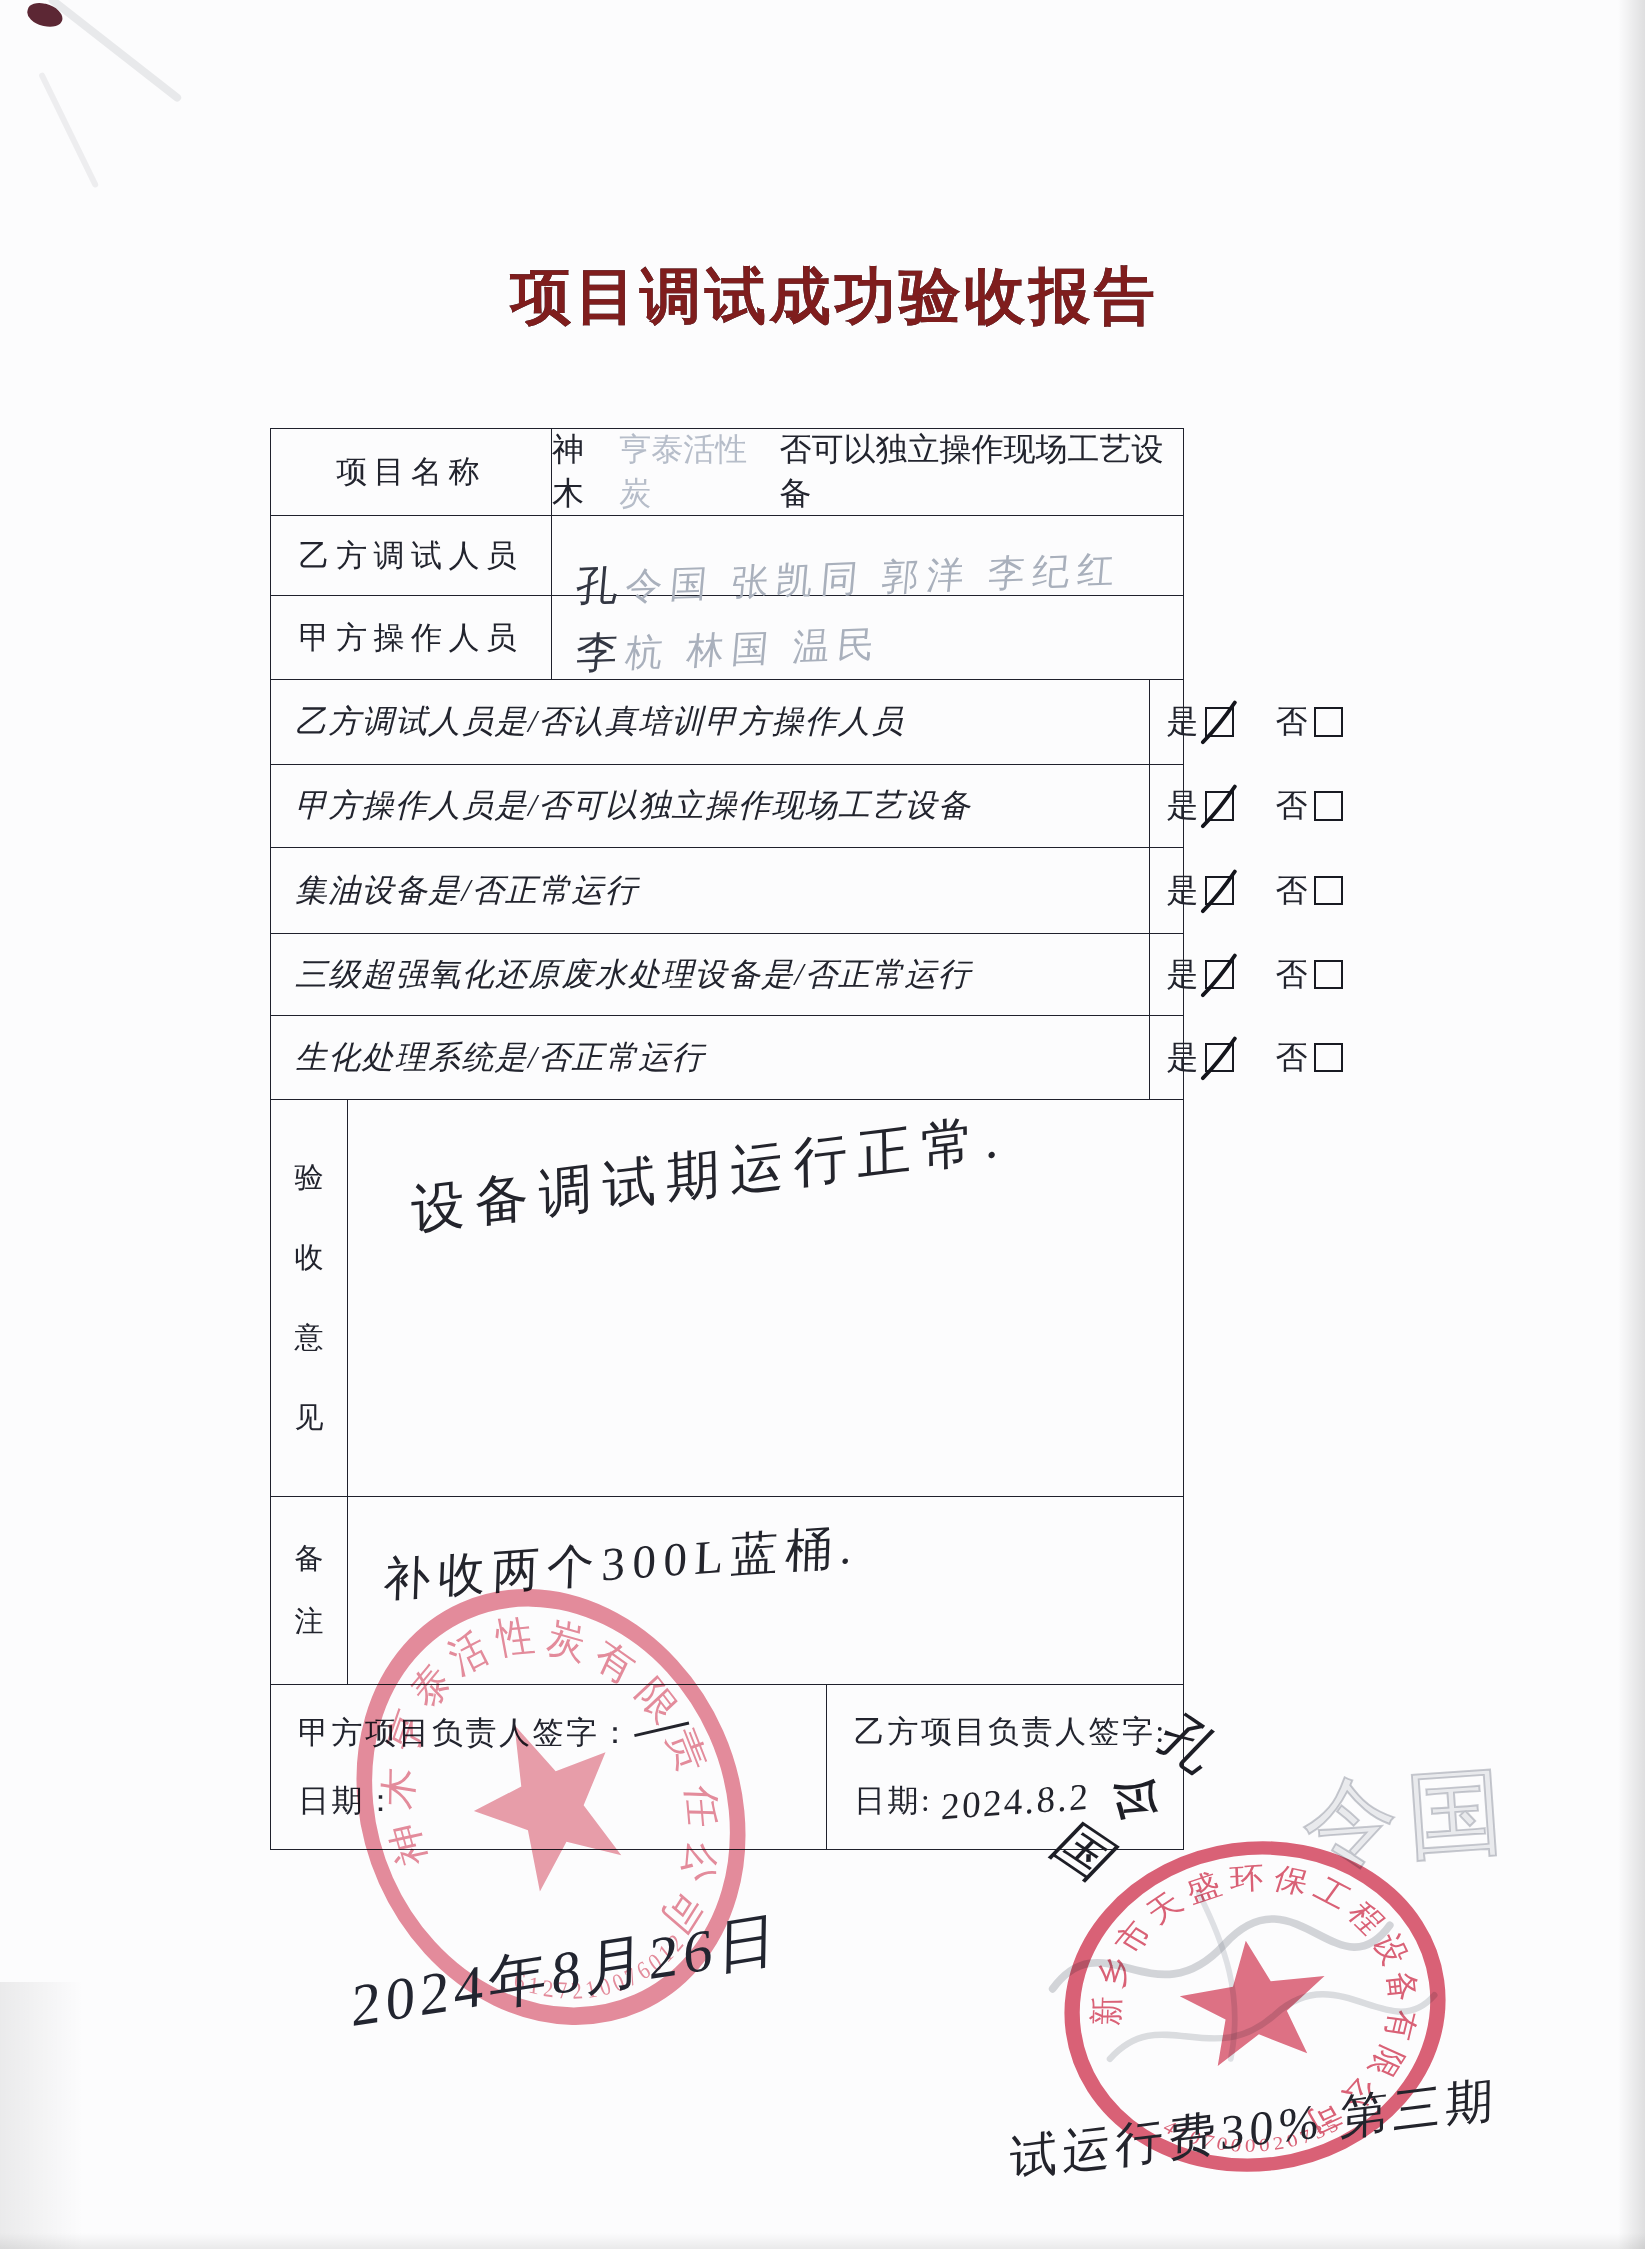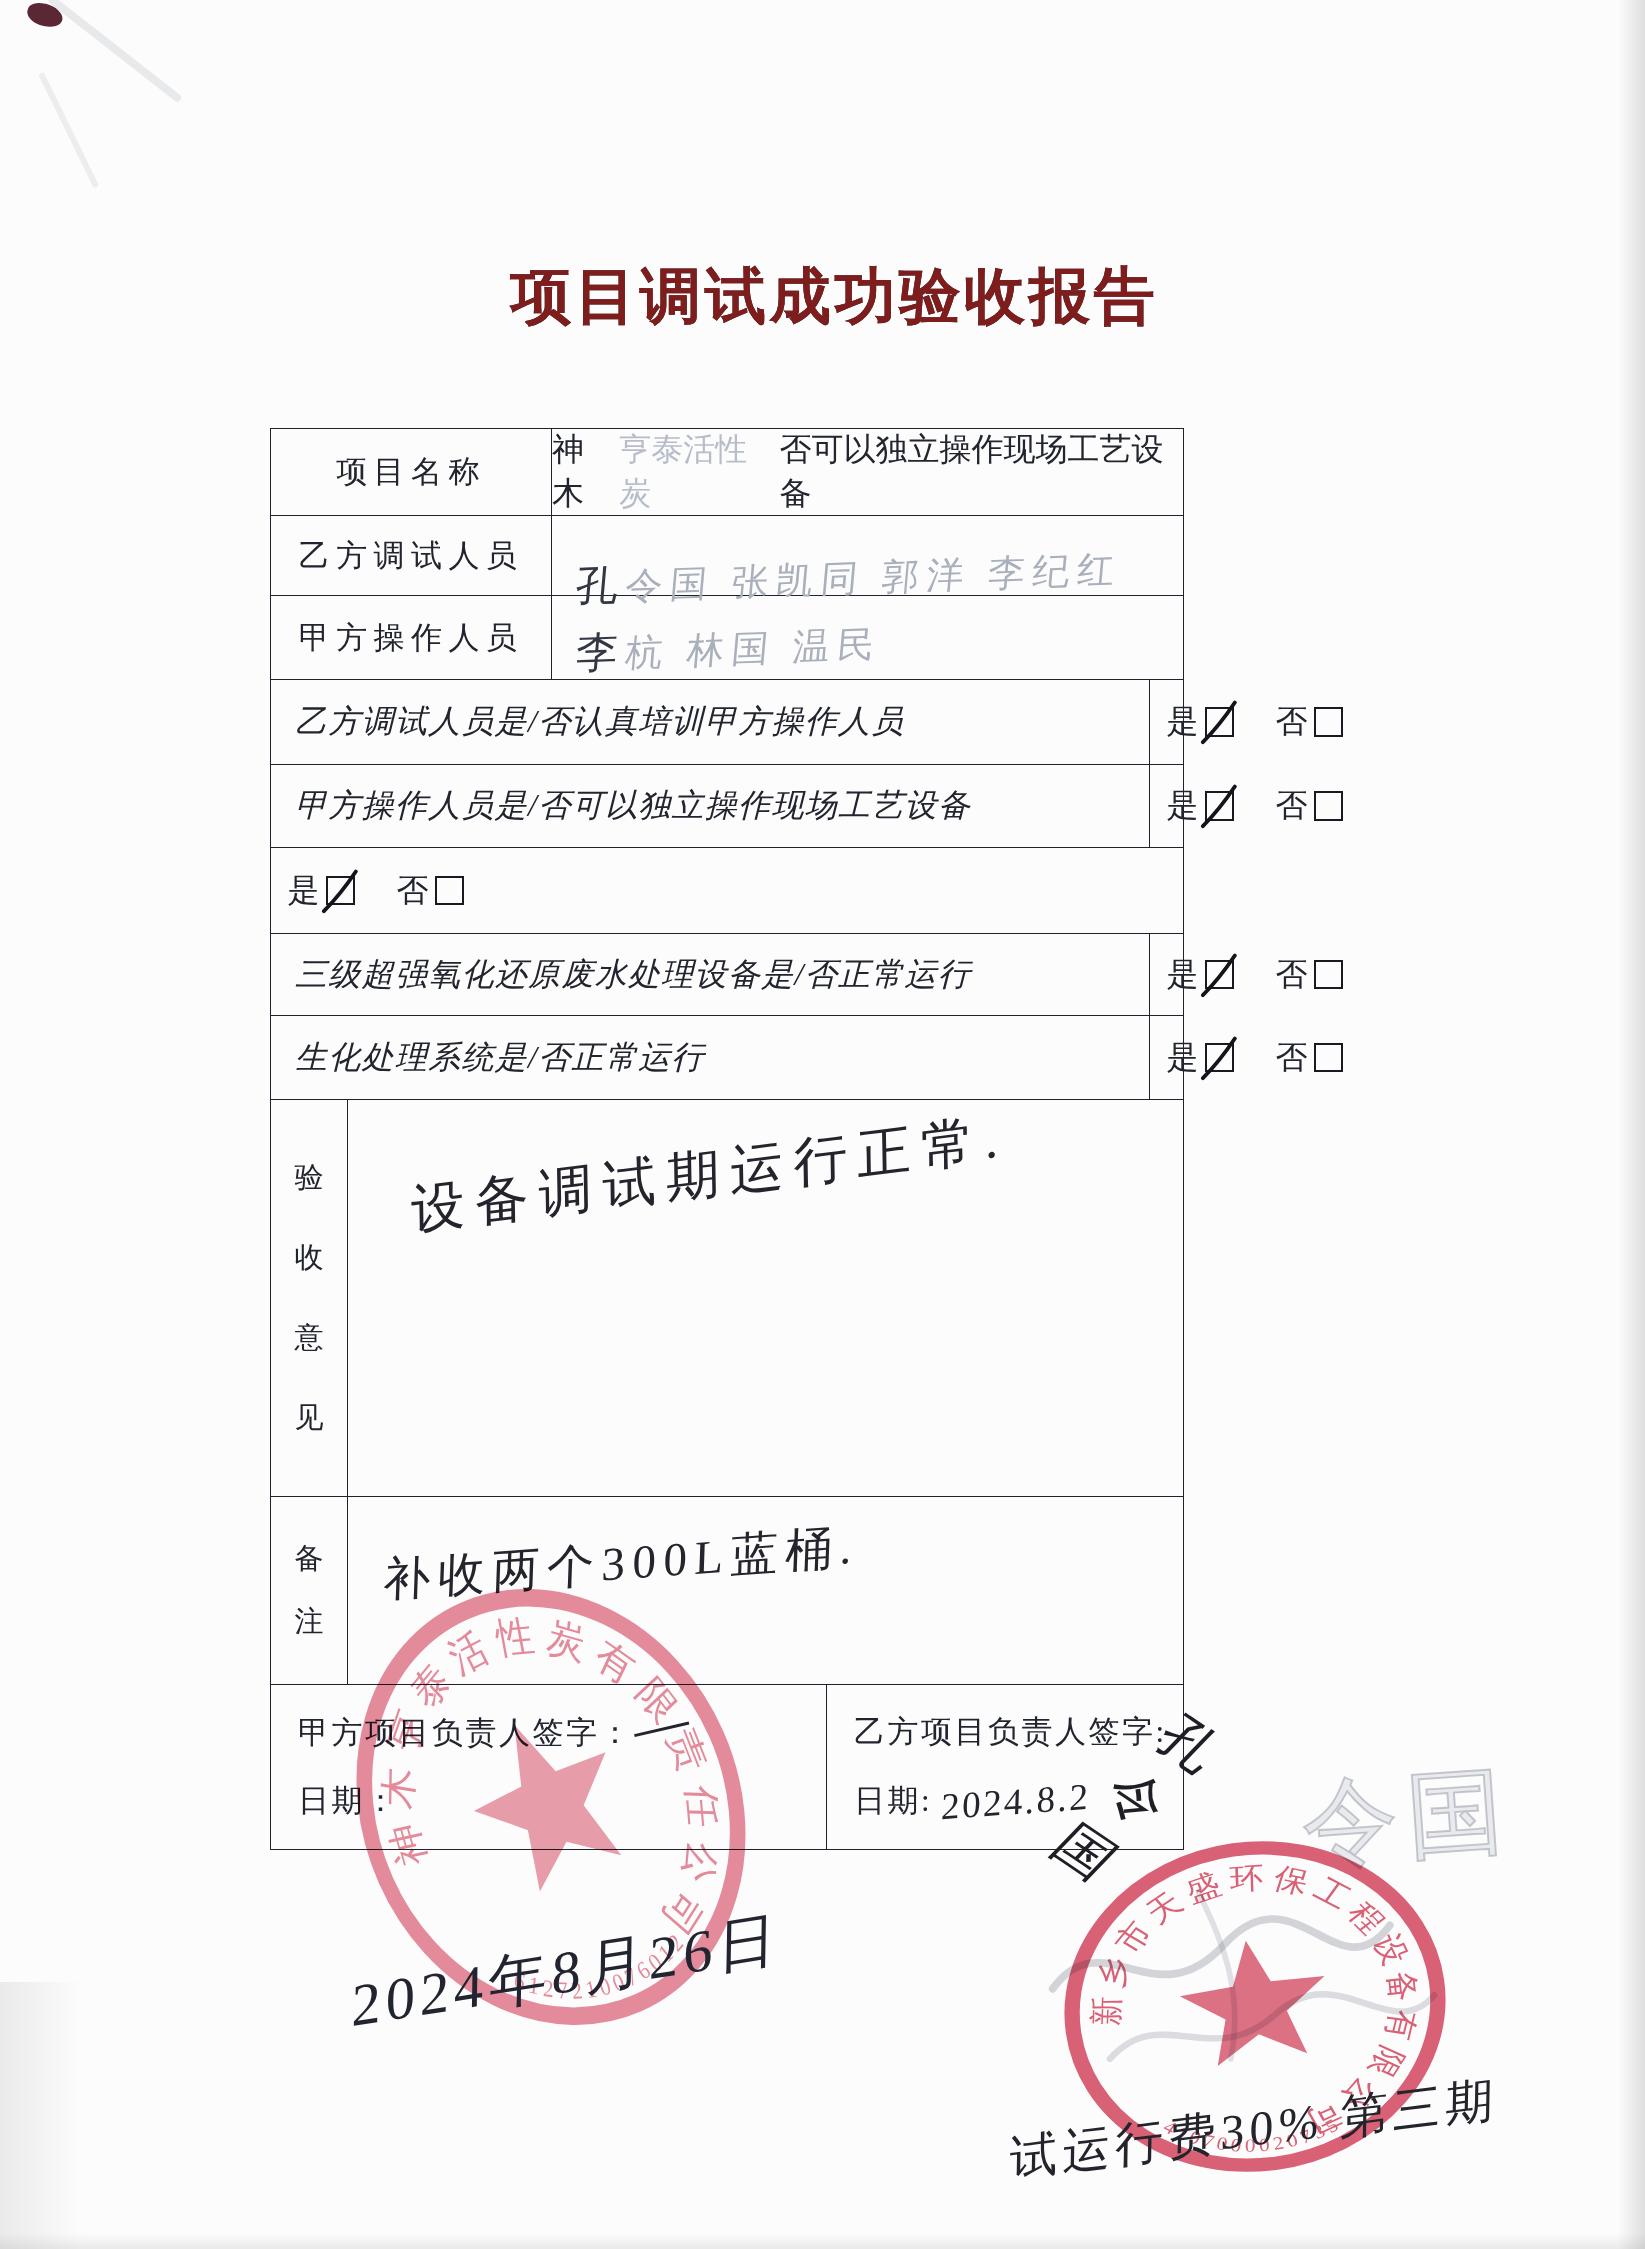--- a/index.html
+++ b/index.html
@@ -160,20 +160,21 @@
             </span>
           </span>
         <span class="cbgroup no">
             <span>否</span>
             <span class="cb"></span>
           </span>
       </div>
     </div>
 
     <div class="row" style="height:86px">
+      <div class="cell q-cell">集油设备是/否正常运行</div>
       <div class="cell cb-cell">
         <span class="cbgroup">
             <span>是</span>
             <span class="cb">
               <span class="check"><svg width="41" height="46" viewBox="0 0 64 72">
                   <path d="M56,4 C44,22 26,46 6,66" stroke="#14151c" stroke-width="6" fill="none" stroke-linecap="round"></path>
                 </svg></span>
             </span>
           </span>
         <span class="cbgroup no">

